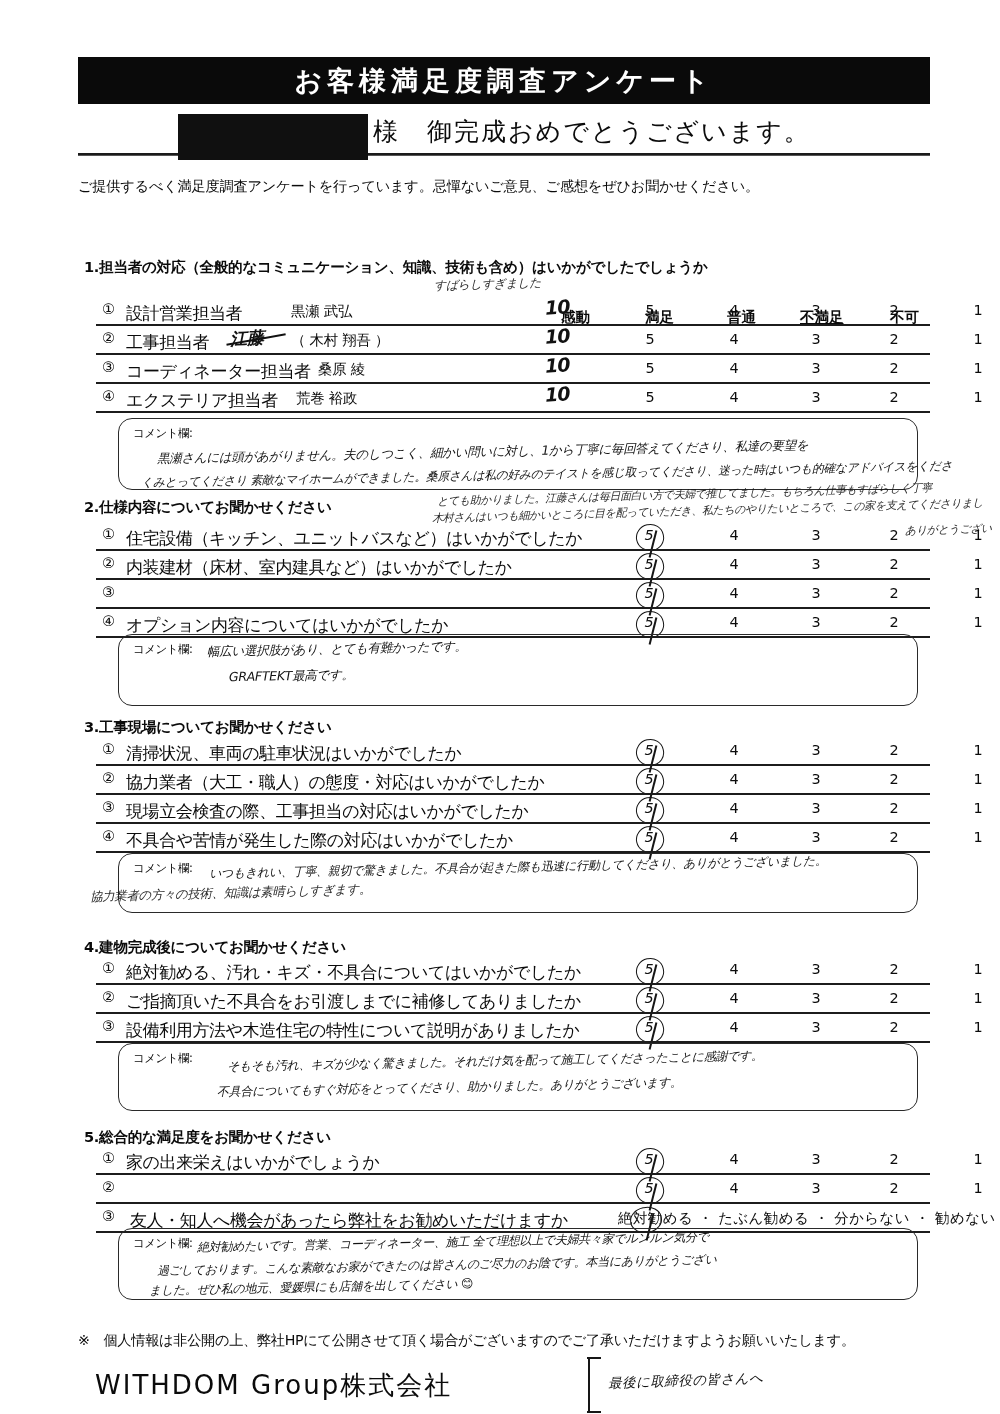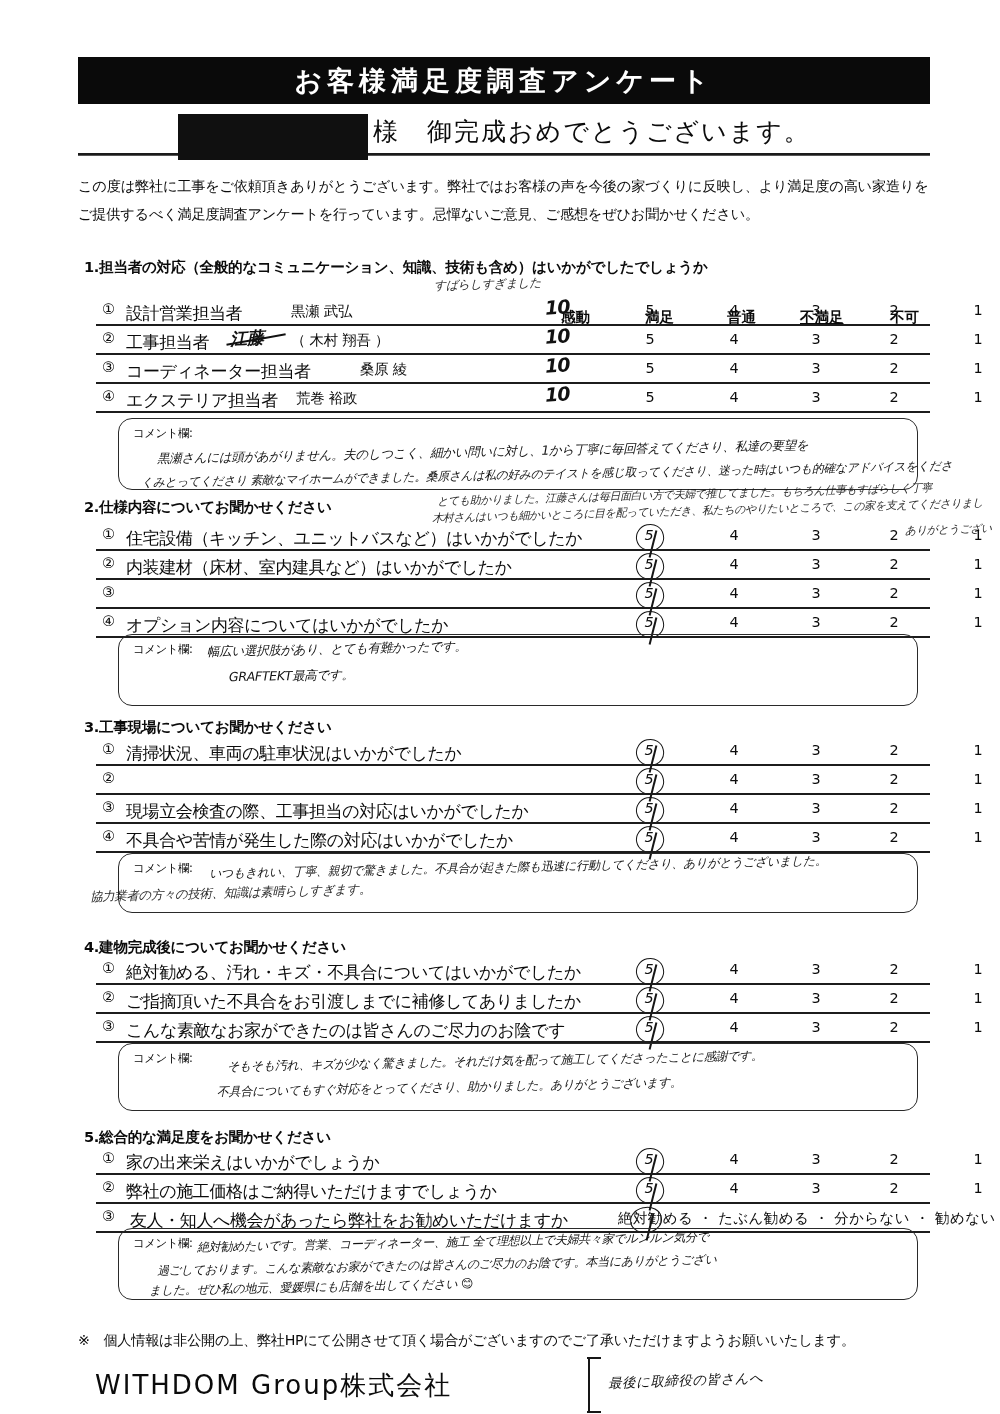--- a/index.html
+++ b/index.html
@@ -309,21 +309,20 @@
 
   <div class="title-bar">お客様満足度調査アンケート</div>
 
   <div class="congrats-row">
     <div class="congrats-rule"></div>
     <div class="redacted"></div>
     <div class="congrats-text">様　御完成おめでとうございます。</div>
   </div>
 
   <div class="intro">
-    <p>この度は弊社に工事をご依頼頂きありがとうございます。弊社ではお客様の声を今後の家づくりに反映し、より満足度の高い家造りを</p>
     <p>ご提供するべく満足度調査アンケートを行っています。忌憚ないご意見、ご感想をぜひお聞かせください。</p>
   </div>
 
   <div class="section-head" style="left:84px; top:258px;">1.担当者の対応（全般的なコミュニケーション、知識、技術も含め）はいかがでしたでしょうか</div>
 
   <div class="hand-note" style="left:434px; top:276px; font-size:12px;">すばらしすぎました</div>
   <div class="scale-head" style="left:561px; top:279px;">感動</div>
   <div class="scale-head" style="left:645px; top:279px;">満足</div>
   <div class="scale-head" style="left:727px; top:279px;">普通</div>
   <div class="scale-head" style="left:800px; top:279px;text-decoration:underline;">不満足</div>
@@ -352,21 +351,21 @@
     <span class="opt" style="left:656px;">4</span>
     <span class="opt" style="left:738px;">3</span>
     <span class="opt" style="left:816px;">2</span>
     <span class="opt" style="left:900px;">1</span>
     <div class="rule"></div>
   </div>
 
   <div class="q-row" style="left:78px; top:356px;">
     <span class="q-num">③</span>
     <span class="q-text">コーディネーター担当者</span>
-    <span class="q-name" style="left:240px;margin-left:42px;">桑原 綾</span>
+    <span class="q-name" style="left:240px;">桑原 綾</span>
     <span class="hw-score hand" style="left:467px;">10</span>
     <span class="opt" style="left:572px;">5</span>
     <span class="opt" style="left:656px;">4</span>
     <span class="opt" style="left:738px;">3</span>
     <span class="opt" style="left:816px;">2</span>
     <span class="opt" style="left:900px;">1</span>
     <div class="rule"></div>
   </div>
 
   <div class="q-row" style="left:78px; top:385px;">
@@ -470,20 +469,21 @@
       </span>
     <span class="opt" style="left:656px;">4</span>
     <span class="opt" style="left:738px;">3</span>
     <span class="opt" style="left:816px;">2</span>
     <span class="opt" style="left:900px;">1</span>
     <div class="rule"></div>
   </div>
 
   <div class="q-row" style="left:78px; top:767px;">
     <span class="q-num">②</span>
+    <span class="q-text">協力業者（大工・職人）の態度・対応はいかがでしたか</span>
     <span class="circled hand" style="left:572px;">
         <span class="ring"></span>
         <span class="tail"></span>
         <span class="val">5</span>
       </span>
     <span class="opt" style="left:656px;">4</span>
     <span class="opt" style="left:738px;">3</span>
     <span class="opt" style="left:816px;">2</span>
     <span class="opt" style="left:900px;">1</span>
     <div class="rule"></div>
@@ -552,21 +552,21 @@
       </span>
     <span class="opt" style="left:656px;">4</span>
     <span class="opt" style="left:738px;">3</span>
     <span class="opt" style="left:816px;">2</span>
     <span class="opt" style="left:900px;">1</span>
     <div class="rule"></div>
   </div>
 
   <div class="q-row" style="left:78px; top:1015px;">
     <span class="q-num">③</span>
-    <span class="q-text">こんな素敵なお家ができたのは皆さんのご尽力のお陰です</span>
+    <span class="q-text">設備利用方法や木造住宅の特性について説明がありましたか</span>
     <span class="circled hand" style="left:572px;">
         <span class="ring"></span>
         <span class="tail"></span>
         <span class="val">5</span>
       </span>
     <span class="opt" style="left:656px;">4</span>
     <span class="opt" style="left:738px;">3</span>
     <span class="opt" style="left:816px;">2</span>
     <span class="opt" style="left:900px;">1</span>
     <div class="rule"></div>
@@ -590,21 +590,20 @@
       </span>
     <span class="opt" style="left:656px;">4</span>
     <span class="opt" style="left:738px;">3</span>
     <span class="opt" style="left:816px;">2</span>
     <span class="opt" style="left:900px;">1</span>
     <div class="rule"></div>
   </div>
 
   <div class="q-row" style="left:78px; top:1176px;">
     <span class="q-num">②</span>
-    <span class="q-text">弊社の施工価格はご納得いただけますでしょうか</span>
     <span class="circled hand" style="left:572px;">
         <span class="ring"></span>
         <span class="tail"></span>
         <span class="val">5</span>
       </span>
     <span class="opt" style="left:656px;">4</span>
     <span class="opt" style="left:738px;">3</span>
     <span class="opt" style="left:816px;">2</span>
     <span class="opt" style="left:900px;">1</span>
     <div class="rule"></div>

